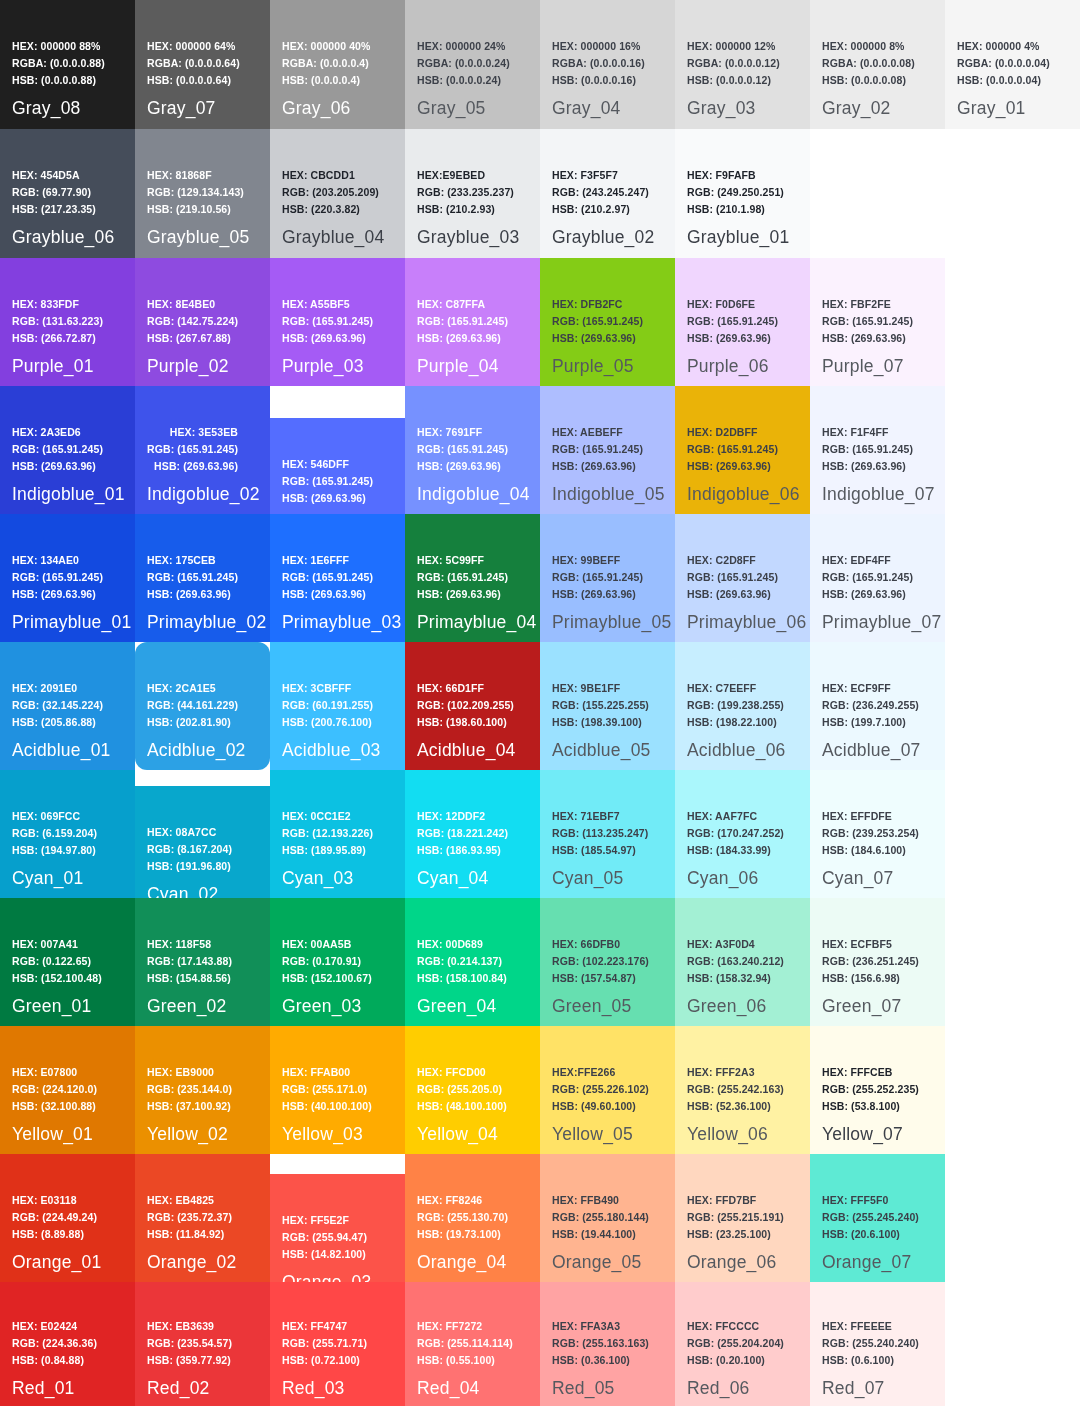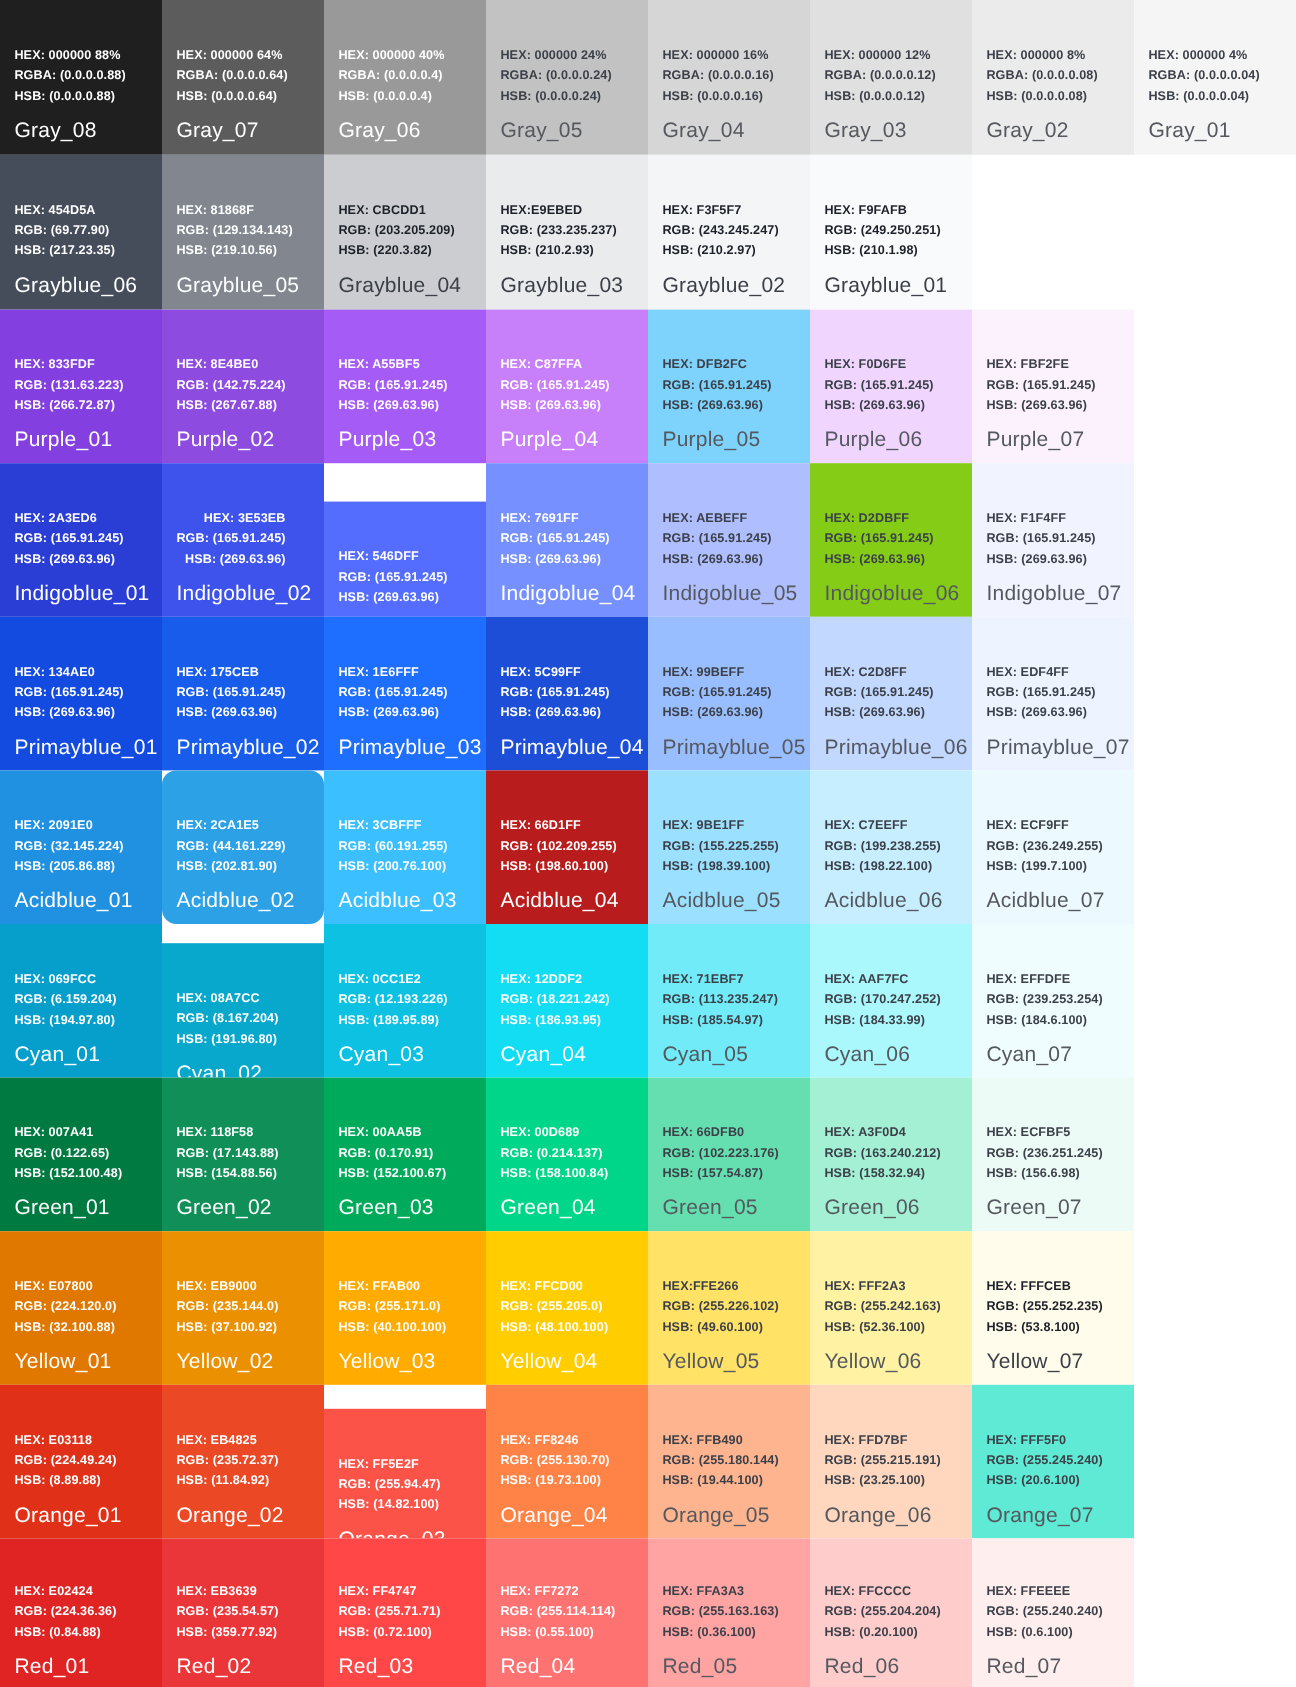--- a/index.html
+++ b/index.html
@@ -220,21 +220,21 @@
         <div class="name">Purple_03</div>
       </div>
       <div class="swatch w135 light-text" style="background: rgb(200, 127, 250);">
         <div class="meta">
           <div>HEX: C87FFA</div>
           <div>RGB: (165.91.245)</div>
           <div>HSB: (269.63.96)</div>
         </div>
         <div class="name">Purple_04</div>
       </div>
-      <div class="swatch w135 dark-text" style="background: #7dd3fc; padding-left: 37px;">
+      <div class="swatch w135 dark-text" style="background: #84cc16; padding-left: 37px;">
         <div class="meta">
           <div>HEX: DFB2FC</div>
           <div>RGB: (165.91.245)</div>
           <div>HSB: (269.63.96)</div>
         </div>
         <div class="name">Purple_05</div>
       </div>
       <div class="swatch w135 dark-text" style="background: rgb(240, 214, 254);">
         <div class="meta">
           <div>HEX: F0D6FE</div>
@@ -287,21 +287,21 @@
         <div class="name">Indigoblue_04</div>
       </div>
       <div class="swatch w135 dark-text" style="background: rgb(174, 190, 255);">
         <div class="meta">
           <div>HEX: AEBEFF</div>
           <div>RGB: (165.91.245)</div>
           <div>HSB: (269.63.96)</div>
         </div>
         <div class="name">Indigoblue_05</div>
       </div>
-      <div class="swatch w135 dark-text" style="background: #84cc16;">
+      <div class="swatch w135 dark-text" style="background: #eab308;">
         <div class="meta">
           <div>HEX: D2DBFF</div>
           <div>RGB: (165.91.245)</div>
           <div>HSB: (269.63.96)</div>
         </div>
         <div class="name">Indigoblue_06</div>
       </div>
       <div class="swatch w135 dark-text" style="background: rgb(241, 244, 255);">
         <div class="meta">
           <div>HEX: F1F4FF</div>
@@ -330,21 +330,21 @@
         <div class="name">Primayblue_02</div>
       </div>
       <div class="swatch w135 light-text" style="background: rgb(30, 111, 255);">
         <div class="meta">
           <div>HEX: 1E6FFF</div>
           <div>RGB: (165.91.245)</div>
           <div>HSB: (269.63.96)</div>
         </div>
         <div class="name">Primayblue_03</div>
       </div>
-      <div class="swatch w135 light-text" style="background: #1d4ed8; text-decoration: underline;">
+      <div class="swatch w135 light-text" style="background: #15803d; text-decoration: underline;">
         <div class="meta">
           <div>HEX: 5C99FF</div>
           <div>RGB: (165.91.245)</div>
           <div>HSB: (269.63.96)</div>
         </div>
         <div class="name">Primayblue_04</div>
       </div>
       <div class="swatch w135 dark-text" style="background: rgb(153, 190, 255);">
         <div class="meta">
           <div>HEX: 99BEFF</div>

